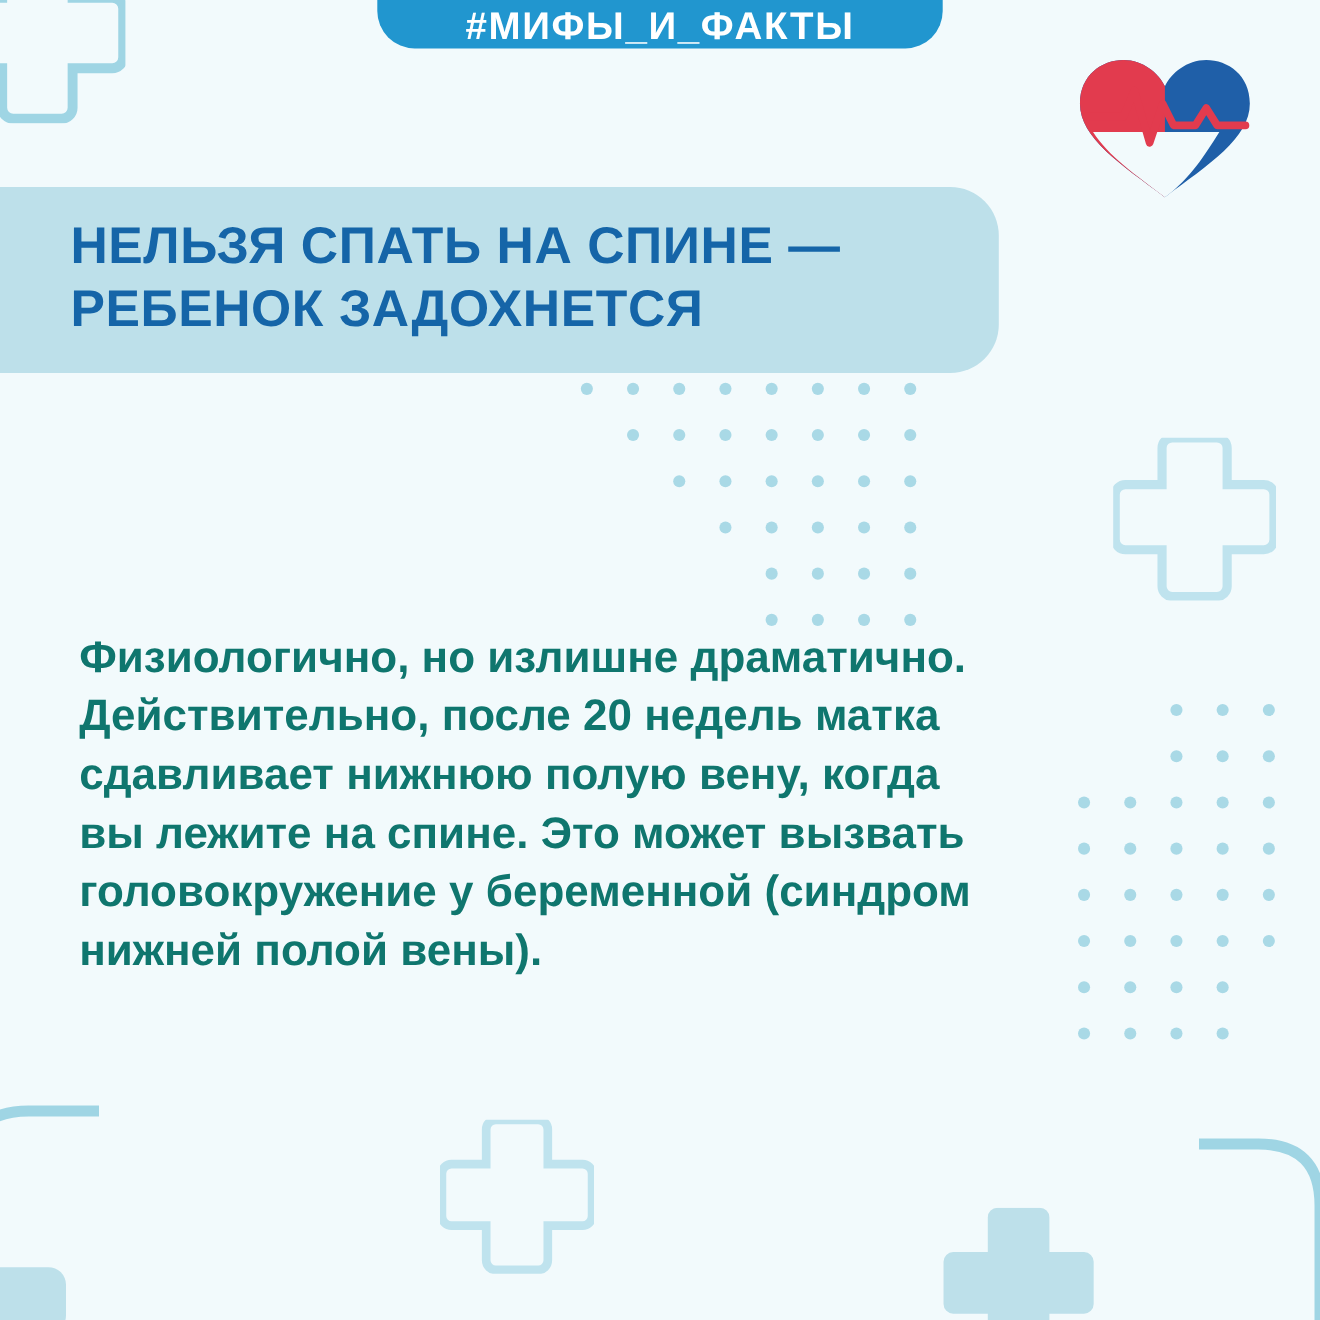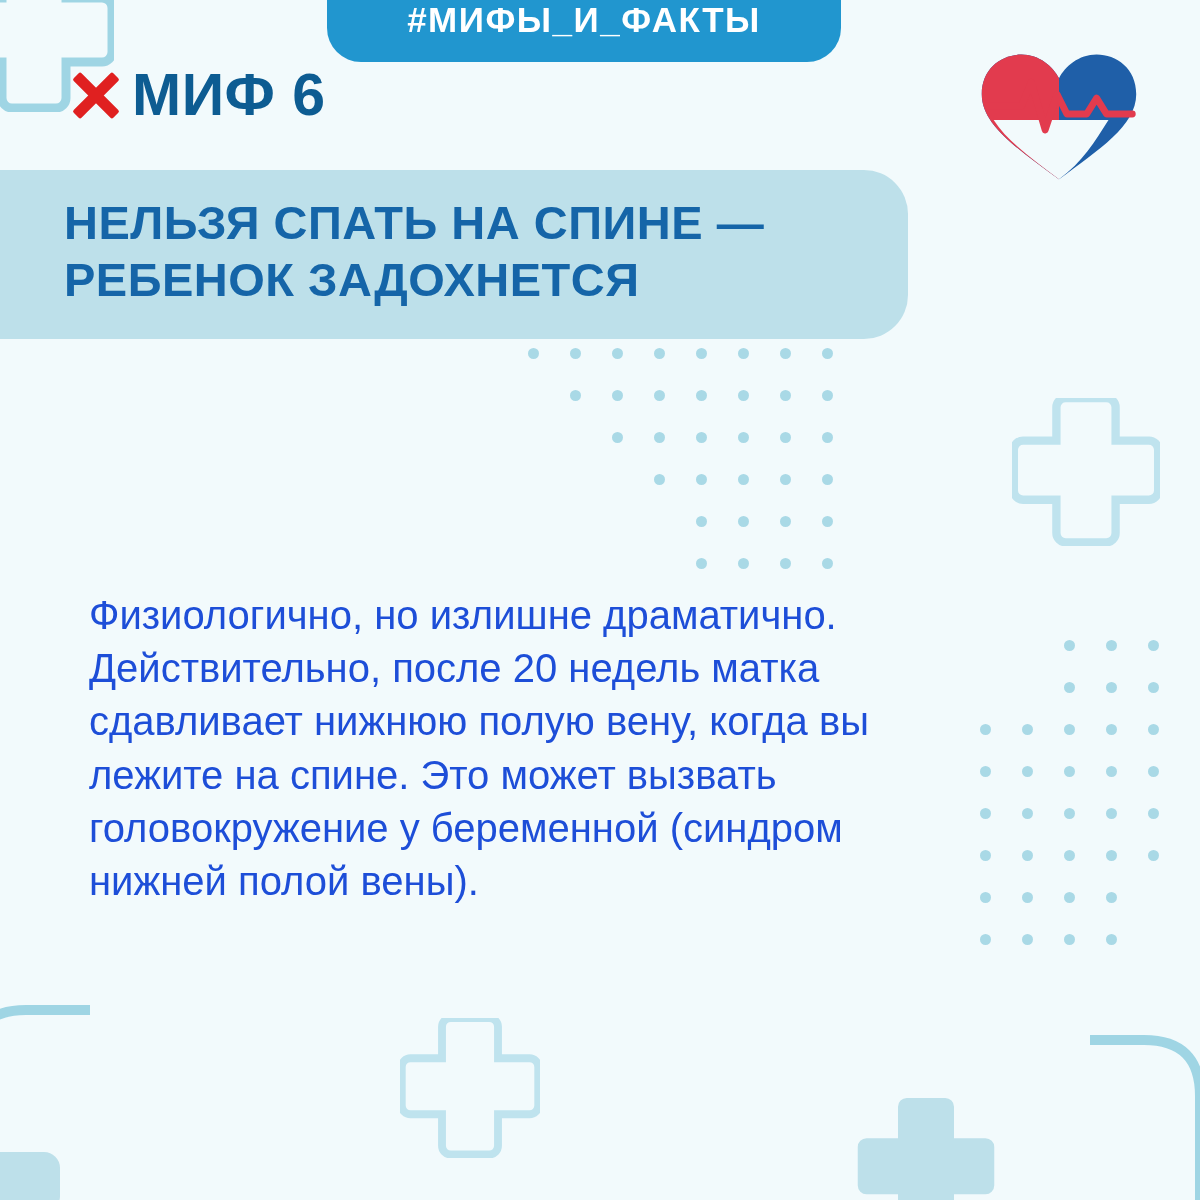--- a/index.html
+++ b/index.html
@@ -29,27 +29,27 @@
     position: absolute;
     width: 11px; height: 11px;
     border-radius: 50%;
     background: #a9d9e6;
     display: block;
   }
 
   
   .hashtag-pill {
     position: absolute;
-    left: 327px; top: 0;
-    width: 514px; height: 62px;
+    left: 343px; top: 0;
+    width: 514px; height: 44px;
     background: #2196cf;
     border-bottom-left-radius: 34px;
     border-bottom-right-radius: 34px;
     display: flex;
-    align-items: flex-start;
+    align-items: flex-end;
     justify-content: center;
     z-index: 6;
   }
   .hashtag-pill span {
     color: #ffffff;
     font-size: 35px;
     font-weight: bold;
     letter-spacing: 1.5px;
   }
 
@@ -142,25 +142,25 @@
     letter-spacing: 0.5px;
   }
 
   .fact-body {
     position: absolute;
     left: 72px; top: 572px;
     width: 820px;
     z-index: 5;
   }
   .fact-body p {
-    margin: 17px;
+    margin: 0;
     font-size: 40px;
     line-height: 1.33;
-    font-weight: normal;
-    color: #1d4ed8;
+    font-weight: bold;
+    color: #0f766e;
   }
 
   
   .logo {
     position: absolute;
     right: 42px; top: 38px;
     width: 198px; height: 150px;
     z-index: 6;
   }
 
@@ -289,27 +289,20 @@
     <span>#МИФЫ_И_ФАКТЫ</span>
   </div>
 
   <svg class="logo" viewBox="0 0 200 150">
     <path d="M100 142 C60 112 22 88 22 56 C22 30 42 16 62 16 C80 16 94 28 100 40 C106 28 120 16 138 16 C158 16 178 30 178 56 C178 88 140 112 100 142 Z" fill="#1f5fa8"></path>
     <path d="M100 142 C60 112 22 88 22 56 C22 30 42 16 62 16 C80 16 94 28 100 40 L100 142 Z" fill="#e23b4e"></path>
     <path d="M100 142 C74 122 48 104 34 82 L150 82 C136 104 124 124 100 142 Z" fill="#f2fafc"></path>
     <path d="M28 68 L62 68 L72 44 L86 92 L98 56 L108 76 L128 76 L138 60 L148 76 L174 76" fill="none" stroke="#e23b4e" stroke-width="7" stroke-linejoin="round" stroke-linecap="round"></path>
   </svg>
 
-  <div class="myth-row">
-    <div class="x-mark">
-      <div class="s1"></div>
-        <div class="s2"></div>
-    </div>
-    <div class="myth-label">МИФ 6</div>
-  </div>
 
   <div class="myth-band">
     <p>НЕЛЬЗЯ СПАТЬ НА СПИНЕ — РЕБЕНОК ЗАДОХНЕТСЯ</p>
   </div>
 
 
   <div class="fact-body">
     <p>Физиологично, но излишне драматично. Действительно, после 20 недель матка сдавливает нижнюю полую вену, когда вы лежите на спине. Это может вызвать головокружение у беременной (синдром нижней полой вены).</p>
   </div>
 

